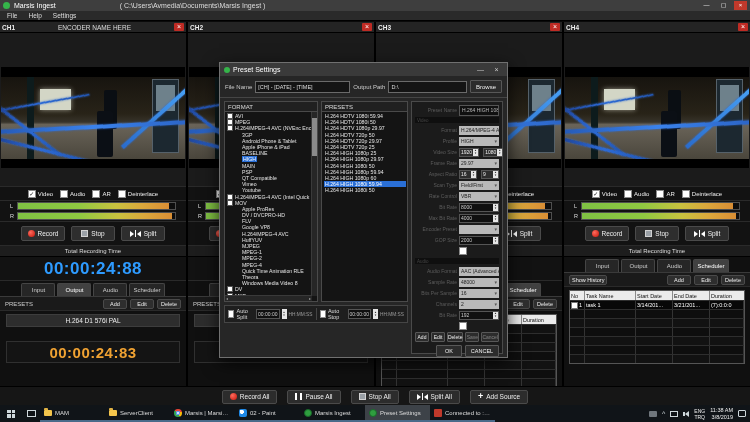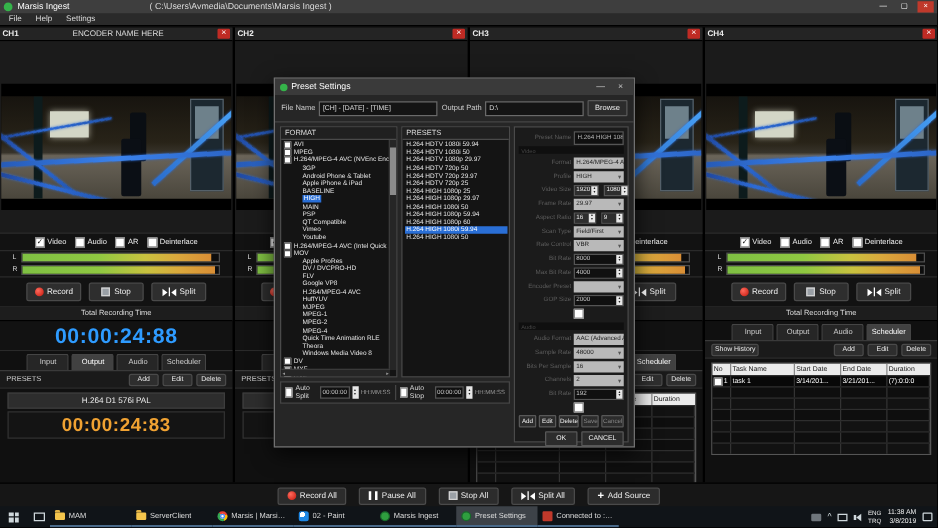--- a/index.html
+++ b/index.html
@@ -59,21 +59,21 @@
   .ch-total{height:10px;background:#1d1d1d;display:flex;align-items:center;justify-content:center;font-size:6px;color:#ddd;border-bottom:1px solid #000;flex:none;}
   .ch-time{height:23px;display:flex;align-items:center;justify-content:center;font-size:17px;font-weight:bold;color:#2e9bff;border-bottom:1px solid #2a2a2a;flex:none;letter-spacing:.5px;}
   .ch-lower{flex:1;display:flex;flex-direction:column;background:#101010;overflow:hidden;}
   .ch-tabs{height:13px;display:flex;justify-content:center;gap:2px;padding-top:2px;flex:none;}
   .tab{min-width:34px;padding:0 3px;background:#262626;border:1px solid #454545;border-bottom:none;border-radius:2px 2px 0 0;font-size:6px;color:#ccc;display:flex;align-items:center;justify-content:center;box-sizing:border-box;}
   .tab.active{background:#414141;color:#fff;}
   .ch-toolbar{height:13px;display:flex;align-items:center;gap:3px;padding:0 5px;background:#1a1a1a;border-top:1px solid #3a3a3a;border-bottom:1px solid #2a2a2a;flex:none;}
   .tb-flex{flex:1;font-size:6px;color:#ccc;overflow:hidden;white-space:nowrap;}
   .mini-btn{min-width:24px;height:10px;background:#2e2e2e;border:1px solid #4a4a4a;border-radius:2px;font-size:5.5px;color:#eee;display:flex;align-items:center;justify-content:center;box-sizing:border-box;padding:0 2px;}
   .preset-bar{height:11px;margin:3px 6px 0;background:#2d2d2d;border:1px solid #3d3d3d;display:flex;align-items:center;justify-content:center;font-size:6.5px;color:#eee;flex:none;}
-  .preset-time{height:20px;margin:2px 6px;background:#141414;border:1px solid #303030;display:flex;align-items:center;justify-content:center;font-size:15px;font-weight:bold;color:#f0a232;flex:none;letter-spacing:.5px;}
+  .preset-time{height:20px;margin:14px 6px;background:#141414;border:1px solid #303030;display:flex;align-items:center;justify-content:center;font-size:15px;font-weight:bold;color:#f0a232;flex:none;letter-spacing:.5px;}
   .sched-table{margin:3px 5px;border:1px solid #555;font-size:5.5px;color:#ddd;flex:none;}
   .st-row{display:flex;height:8px;align-items:center;border-top:1px solid #2e2e2e;background:#121212;}
   .st-row.alt{background:#0e0e0e;}
   .st-row.filled{background:#080808;color:#fff;}
   .st-head{display:flex;height:9px;align-items:center;background:#ebebeb;color:#111;border-top:none;}
   .st-cell{padding:0 1px;overflow:hidden;white-space:nowrap;border-right:1px solid #8a8a8a;box-sizing:border-box;height:100%;display:flex;align-items:center;gap:1px;}
   .st-row .st-cell{border-right:1px solid #333;}
   .st-c0{width:15px;flex:none;}.st-c1{flex:1;}.st-c2{width:37px;flex:none;}.st-c3{width:37px;flex:none;}.st-c4{width:34px;flex:none;border-right:none;}
   .st-cb{width:5px;height:5px;background:#fff;border:1px solid #777;flex:none;}
   

